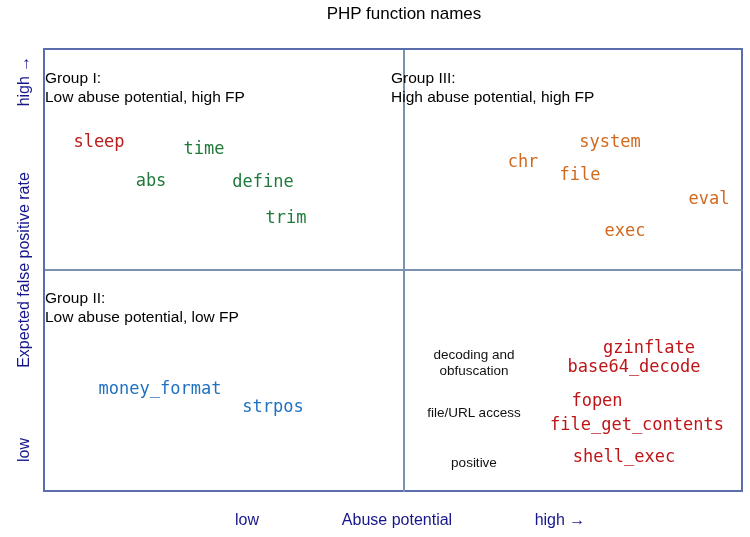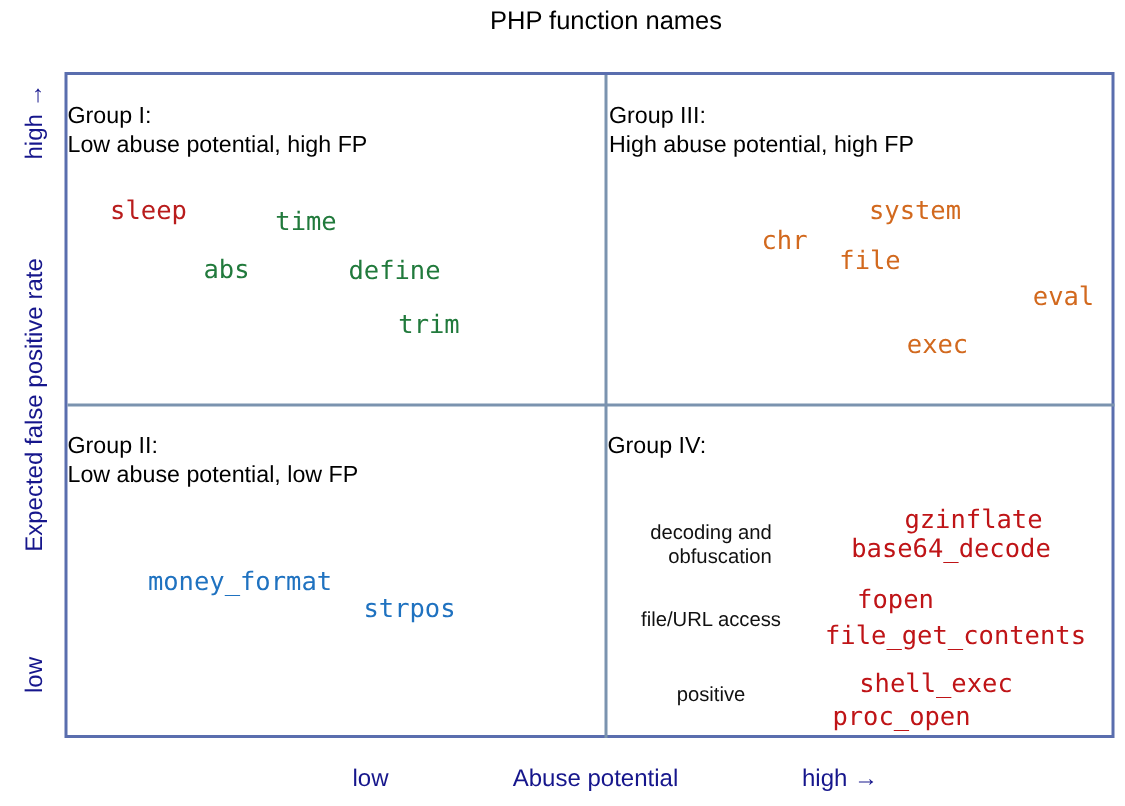--- a/index.html
+++ b/index.html
@@ -15,31 +15,31 @@
     position:absolute;left:43px;top:48px;width:700px;height:444px;
     border:2px solid #5a6eae;box-sizing:border-box;background:#fff;
   }
   .v-divider{position:absolute;left:403px;top:50px;width:2px;height:442px;background:#7b93af;}
   .h-divider{position:absolute;left:45px;top:269px;width:698px;height:2px;background:#7b93af;}
   .q-head{
     position:absolute;text-align:left;color:#000;
     font-size:15.5px;line-height:19px;white-space:nowrap;
   }
   .q1h{left:45px;top:68px;width:358px;}
-  .q3h{left:406px;top:68px;width:307px;}
+  .q3h{left:391px;top:68px;width:307px;}
   .q2h{left:45px;top:288px;width:310px;}
   .q4h{left:405px;top:288px;width:338px;}
   .fn{
     position:absolute;transform:translate(-50%,-50%);
     font-family:"DejaVu Sans Mono",monospace;font-size:17px;white-space:pre;
   }
   .cat{
     position:absolute;transform:translate(-50%,-50%);
     font-family:"Liberation Sans",sans-serif;font-size:13.5px;line-height:16px;
-    color:#111;text-align:right;white-space:pre-line;
+    color:#111;text-align:center;white-space:pre-line;
   }
   .axis{position:absolute;color:#16168c;font-size:16px;white-space:nowrap;}
   .axis.rot{transform:translate(-50%,-50%) rotate(-90deg);}
   .axis.bot{transform:translate(-50%,-50%);}
 </style>
 </head>
 <body>
 
 <div class="title">PHP function names</div>
 
@@ -53,21 +53,20 @@
 </div>
 <div class="q-head q3h">
   <div>Group III:</div>
   <div>High abuse potential, high FP</div>
 </div>
 <div class="q-head q2h">
   <div>Group II:</div>
   <div>Low abuse potential, low FP</div>
 </div>
 <div class="q-head q4h">
-  <div>Group IV:</div>
 </div>
 
 <div class="axis rot" style="left:24px;top:81px;">high →</div>
 <div class="axis rot" style="left:24px;top:270px;">Expected false positive rate</div>
 <div class="axis rot" style="left:24px;top:450px;">low</div>
 
 <div class="axis bot" style="left:247px;top:520px;">low</div>
 <div class="axis bot" style="left:397px;top:520px;">Abuse potential</div>
 <div class="axis bot" style="left:560px;top:520px;">high →</div>
 
@@ -82,18 +81,17 @@
     <span class="fn" style="left: 580px; top: 174px; color: rgb(210, 105, 30);">file</span>
     <span class="fn" style="left: 709px; top: 198px; color: rgb(210, 105, 30);">eval</span>
     <span class="fn" style="left: 625px; top: 230px; color: rgb(210, 105, 30);">exec</span>
     <span class="fn" style="left: 150px; top: 388px; color: rgb(31, 114, 192); padding-left: 20px;">money_format</span>
     <span class="fn" style="left: 273px; top: 406px; color: rgb(31, 114, 192);">strpos</span>
     <span class="fn" style="left: 649px; top: 347px; color: rgb(191, 20, 23);">gzinflate</span>
     <span class="fn" style="left: 634px; top: 366px; color: rgb(191, 20, 23);">base64_decode</span>
     <span class="fn" style="left: 597px; top: 400px; color: rgb(191, 20, 23);">fopen</span>
     <span class="fn" style="left: 637px; top: 424px; color: rgb(191, 20, 23);">file_get_contents</span>
     <span class="fn" style="left: 624px; top: 456px; color: rgb(191, 20, 23);">shell_exec</span>
-    <span class="fn" style="left: 601px; top: 478px; color: rgb(191, 20, 23);">proc_open</span>
     <span class="cat" style="left: 474px; top: 363px; color: rgb(17, 17, 17);">decoding and
 obfuscation</span>
     <span class="cat" style="left: 474px; top: 413px; color: rgb(17, 17, 17);">file/URL access</span>
     <span class="cat" style="left: 474px; top: 463px; color: rgb(17, 17, 17);">positive</span>
   </div>
 
 </body></html>

